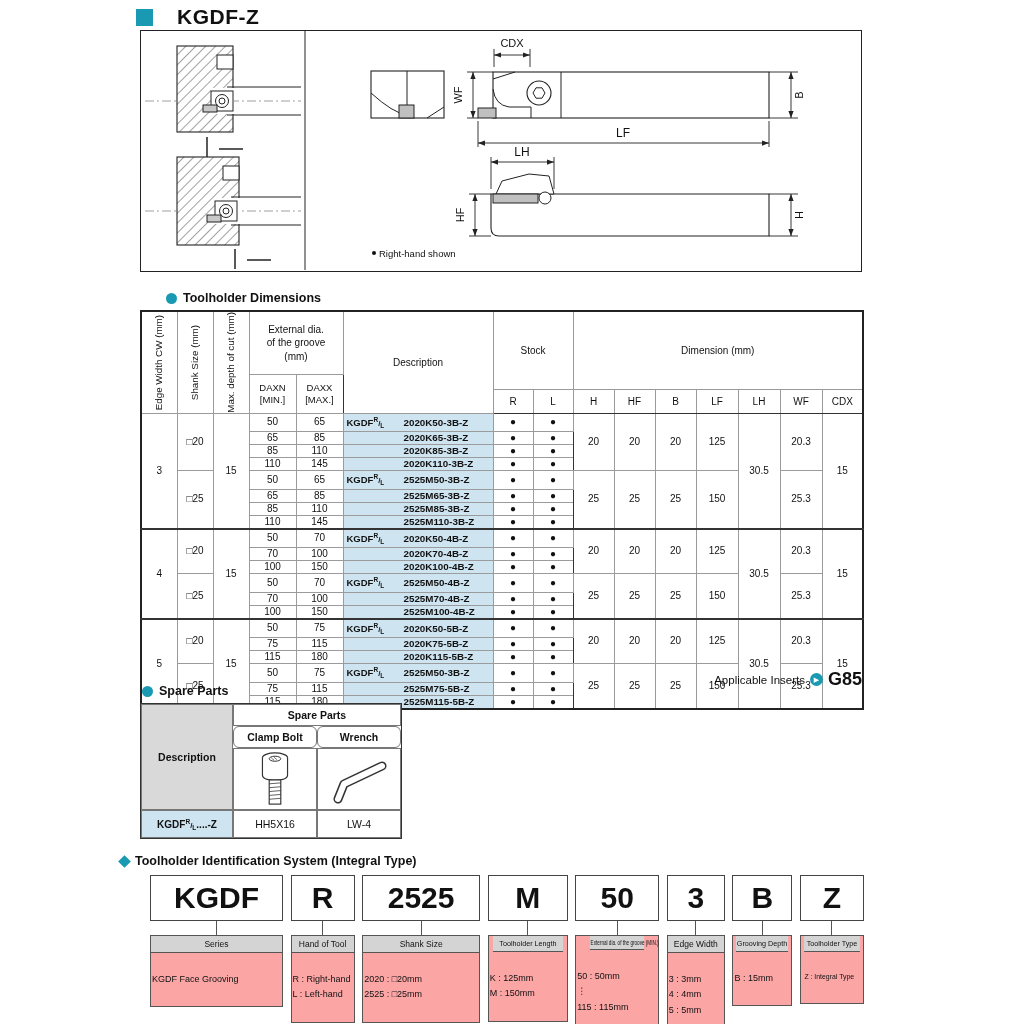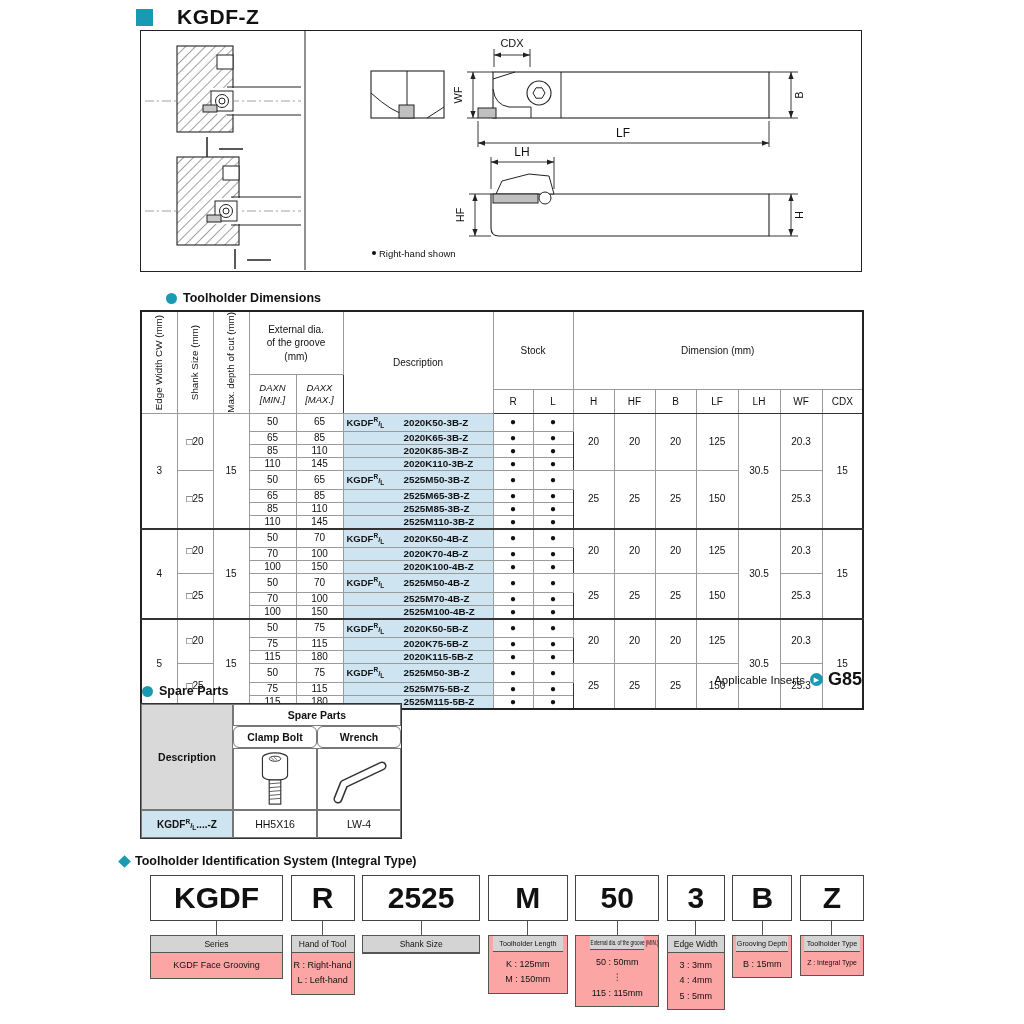--- a/index.html
+++ b/index.html
@@ -28,21 +28,21 @@
   .dimlab-big{font-size:12px;}
   .note-text{font-size:9.5px;}
 
   
   .dims-table{position:absolute;left:140px;top:310px;width:722px;border-collapse:collapse;
               table-layout:fixed;font-size:10px;border:2px solid #222;}
   .dims-table th,.dims-table td{border:1px solid #9b9b9b;text-align:center;padding:0;
               overflow:hidden;box-sizing:border-box;}
   .dims-table thead th{font-weight:normal;background:#fff;margin-top:44px;}
   .dims-table tr.h1 th{height:63px;}
-  .dims-table tr.h2 th{height:17px;font-style:italic;}
+  .dims-table tr.h2 th{height:17px;}
   .dims-table tr.h3 th{height:16px;border-bottom:1.6px solid #333;}
   .dims-table tbody td{height:12.85px;line-height:12px;font-size:10px;}
   th.vert div{writing-mode:vertical-rl;transform:rotate(180deg);white-space:nowrap;
               margin:0 auto;font-size:9.8px;line-height:1;}
   .exdia{white-space:pre-line;font-size:10px;line-height:1.35;}
   .daxh{white-space:pre-line;font-size:9.5px;line-height:1.2;}
   .bls{border-left:1.9px solid #333 !important;}
   td.desc{background:#cfe4f1;text-align:left;}
   td.desc .pfx{display:inline-block;width:57px;padding-left:3px;font-weight:bold;font-size:9.5px;}
   td.desc .pno{font-weight:bold;font-size:9.8px;}
@@ -80,21 +80,21 @@
   .id-col{display:flex;flex-direction:column;align-items:center;}
   .id-code{width:100%;height:46px;border:1.5px solid #444;box-sizing:border-box;
            display:flex;align-items:center;justify-content:center;
            font-size:30px;font-weight:bold;background:#fff;}
   .id-conn{width:1px;height:14px;background:#555;}
   .id-legend{width:100%;border:1px solid #555;box-sizing:border-box;background:#fca5a5;}
   .id-legend-title{background:#d4d4d4;border-bottom:1px solid #555;text-align:center;
            font-size:8.5px;padding:3px 1px;white-space:nowrap;overflow:visible;}
   .id-legend-title.tight{font-size:8px;transform:scaleX(.9);}
   .id-legend-title.xtight{font-size:7px;transform:scaleX(.66);}
-  .id-legend-body{padding:5px 1px;text-align:center;font-size:9px;line-height:1.7;}
+  .id-legend-body{padding:19px 1px;text-align:left;font-size:9px;line-height:1.7;}
   .id-legend-line{white-space:nowrap;}
   .id-legend-line.line-tight{font-size:7.5px;transform:scaleX(.92);}
 </style>
 </head>
 <body>
 
 <div class="page">
 
   <div class="title-row">
     <span class="title-square"></span>
@@ -533,20 +533,24 @@
             <div class="id-legend-line">R : Right-hand</div>
             <div class="id-legend-line">L : Left-hand</div>
           </div>
         </div>
       </div>
       <div class="id-col" style="width: 118px;">
         <div class="id-code">2525</div>
         <div class="id-conn"></div>
         <div class="id-legend">
           <div class="id-legend-title">Shank Size</div>
+          <div class="id-legend-body">
+            <div class="id-legend-line">2020 : □20mm</div>
+            <div class="id-legend-line">2525 : □25mm</div>
+          </div>
         </div>
       </div>
       <div class="id-col" style="width: 80px;">
         <div class="id-code">M</div>
         <div class="id-conn"></div>
         <div class="id-legend">
           <div class="id-legend-title tight">Toolholder Length</div>
           <div class="id-legend-body">
             <div class="id-legend-line">K : 125mm</div>
             <div class="id-legend-line">M : 150mm</div>

